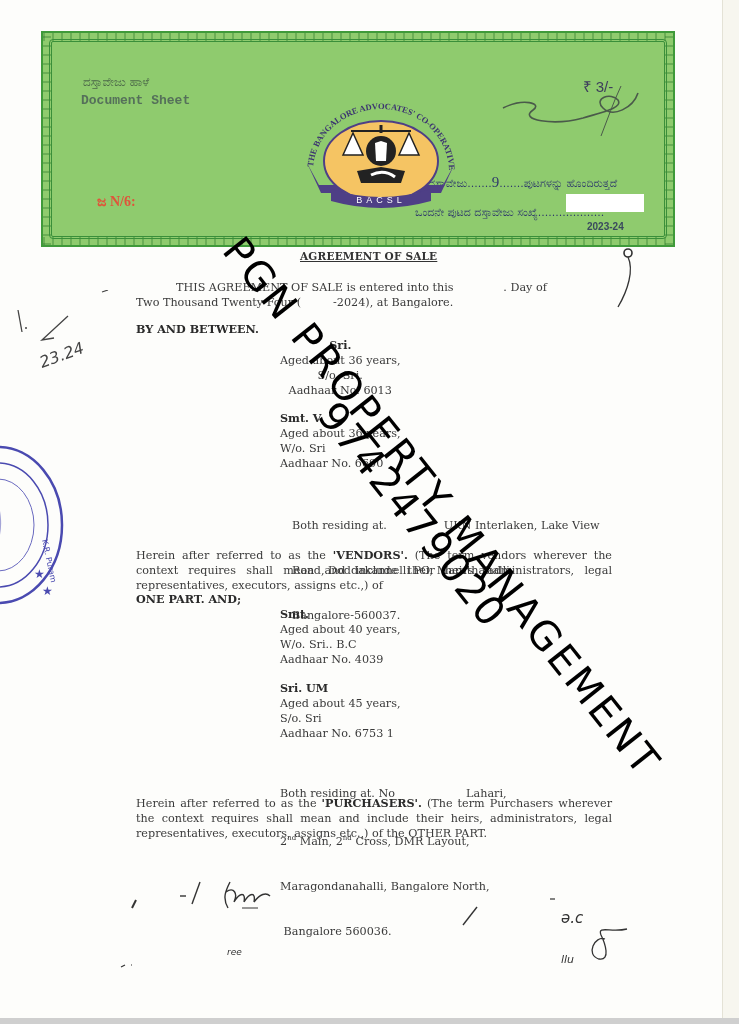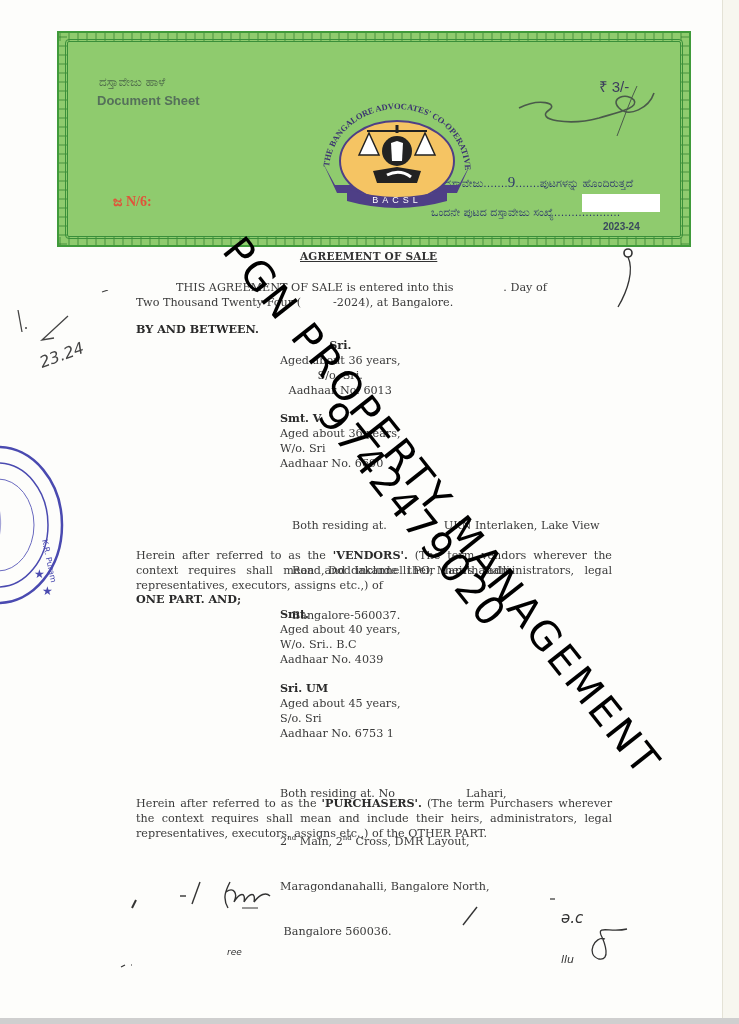--- a/index.html
+++ b/index.html
@@ -11,37 +11,36 @@
     }
     .page-edge { position: absolute; left: 722px; top: 0; width: 17px; height: 1024px; background: #f7f6ef; border-left: 1px solid #e4e2d6; }
     .bottom-edge { position: absolute; left: 0; top: 1018px; width: 739px; height: 6px; background: #cfcfcf; }
 
     
     .stamp {
       position: absolute; left: 41px; top: 31px; width: 634px; height: 216px;
       background: #8fcb6e;
       border: 2px solid #3f9a3a;
       box-sizing: border-box;
-      margin-left: 16px;
     }
     .stamp .border-inner {
       position: absolute; inset: 6px;
       border: 3px double #3a8f3a;
       border-radius: 4px;
     }
     .stamp .border-pattern {
       position: absolute; inset: 0;
       background:
         repeating-linear-gradient(90deg, rgba(40,120,40,.35) 0 2px, transparent 2px 9px) top/100% 8px no-repeat,
         repeating-linear-gradient(90deg, rgba(40,120,40,.35) 0 2px, transparent 2px 9px) bottom/100% 8px no-repeat,
         repeating-linear-gradient(0deg, rgba(40,120,40,.35) 0 2px, transparent 2px 9px) left/8px 100% no-repeat,
         repeating-linear-gradient(0deg, rgba(40,120,40,.35) 0 2px, transparent 2px 9px) right/8px 100% no-repeat;
     }
     .stamp .kn-title { position: absolute; left: 40px; top: 42px; font-family: "DejaVu Sans", sans-serif; font-size: 12px; color: #4d6a4a; }
-    .stamp .en-title { position: absolute; left: 38px; top: 60px; font-family: Liberation Sans, sans-serif; font-weight: bold; font-size: 13px; color: #55705a; }
+    .stamp .en-title { position: absolute; left: 38px; top: 60px; font-family: Liberation Mono, monospace; font-weight: bold; font-size: 13px; color: #55705a; }
     .stamp .serial { position: absolute; left: 54px; top: 161px; font-family: "Liberation Serif", serif; font-weight: bold; font-size: 14px; color: #e0533a; }
     .stamp .value { position: absolute; left: 540px; top: 43px; font-family: "Liberation Sans", sans-serif; font-size: 15px; color: #3d3d5c; }
     .stamp .sig-scribble { position: absolute; left: 450px; top: 45px; }
     .stamp .pages-line { position: absolute; left: 372px; top: 141px; font-family: "DejaVu Sans", sans-serif; font-size: 11px; color: #2f3a6b; white-space: nowrap; }
     .stamp .pages-num { font-family: "Liberation Serif", serif; font-size: 15px; color: #2f3a6b; }
     .stamp .serial-line { position: absolute; left: 372px; top: 173px; font-family: "DejaVu Sans", sans-serif; font-size: 11px; color: #2f3a6b; white-space: nowrap; }
     .stamp .redact { position: absolute; left: 523px; top: 161px; width: 78px; height: 18px; background: #ffffff; }
     .stamp .year { position: absolute; left: 544px; top: 188px; font-family: "Liberation Sans", sans-serif; font-weight: bold; font-size: 10px; color: #3a4a5e; }
 
     

